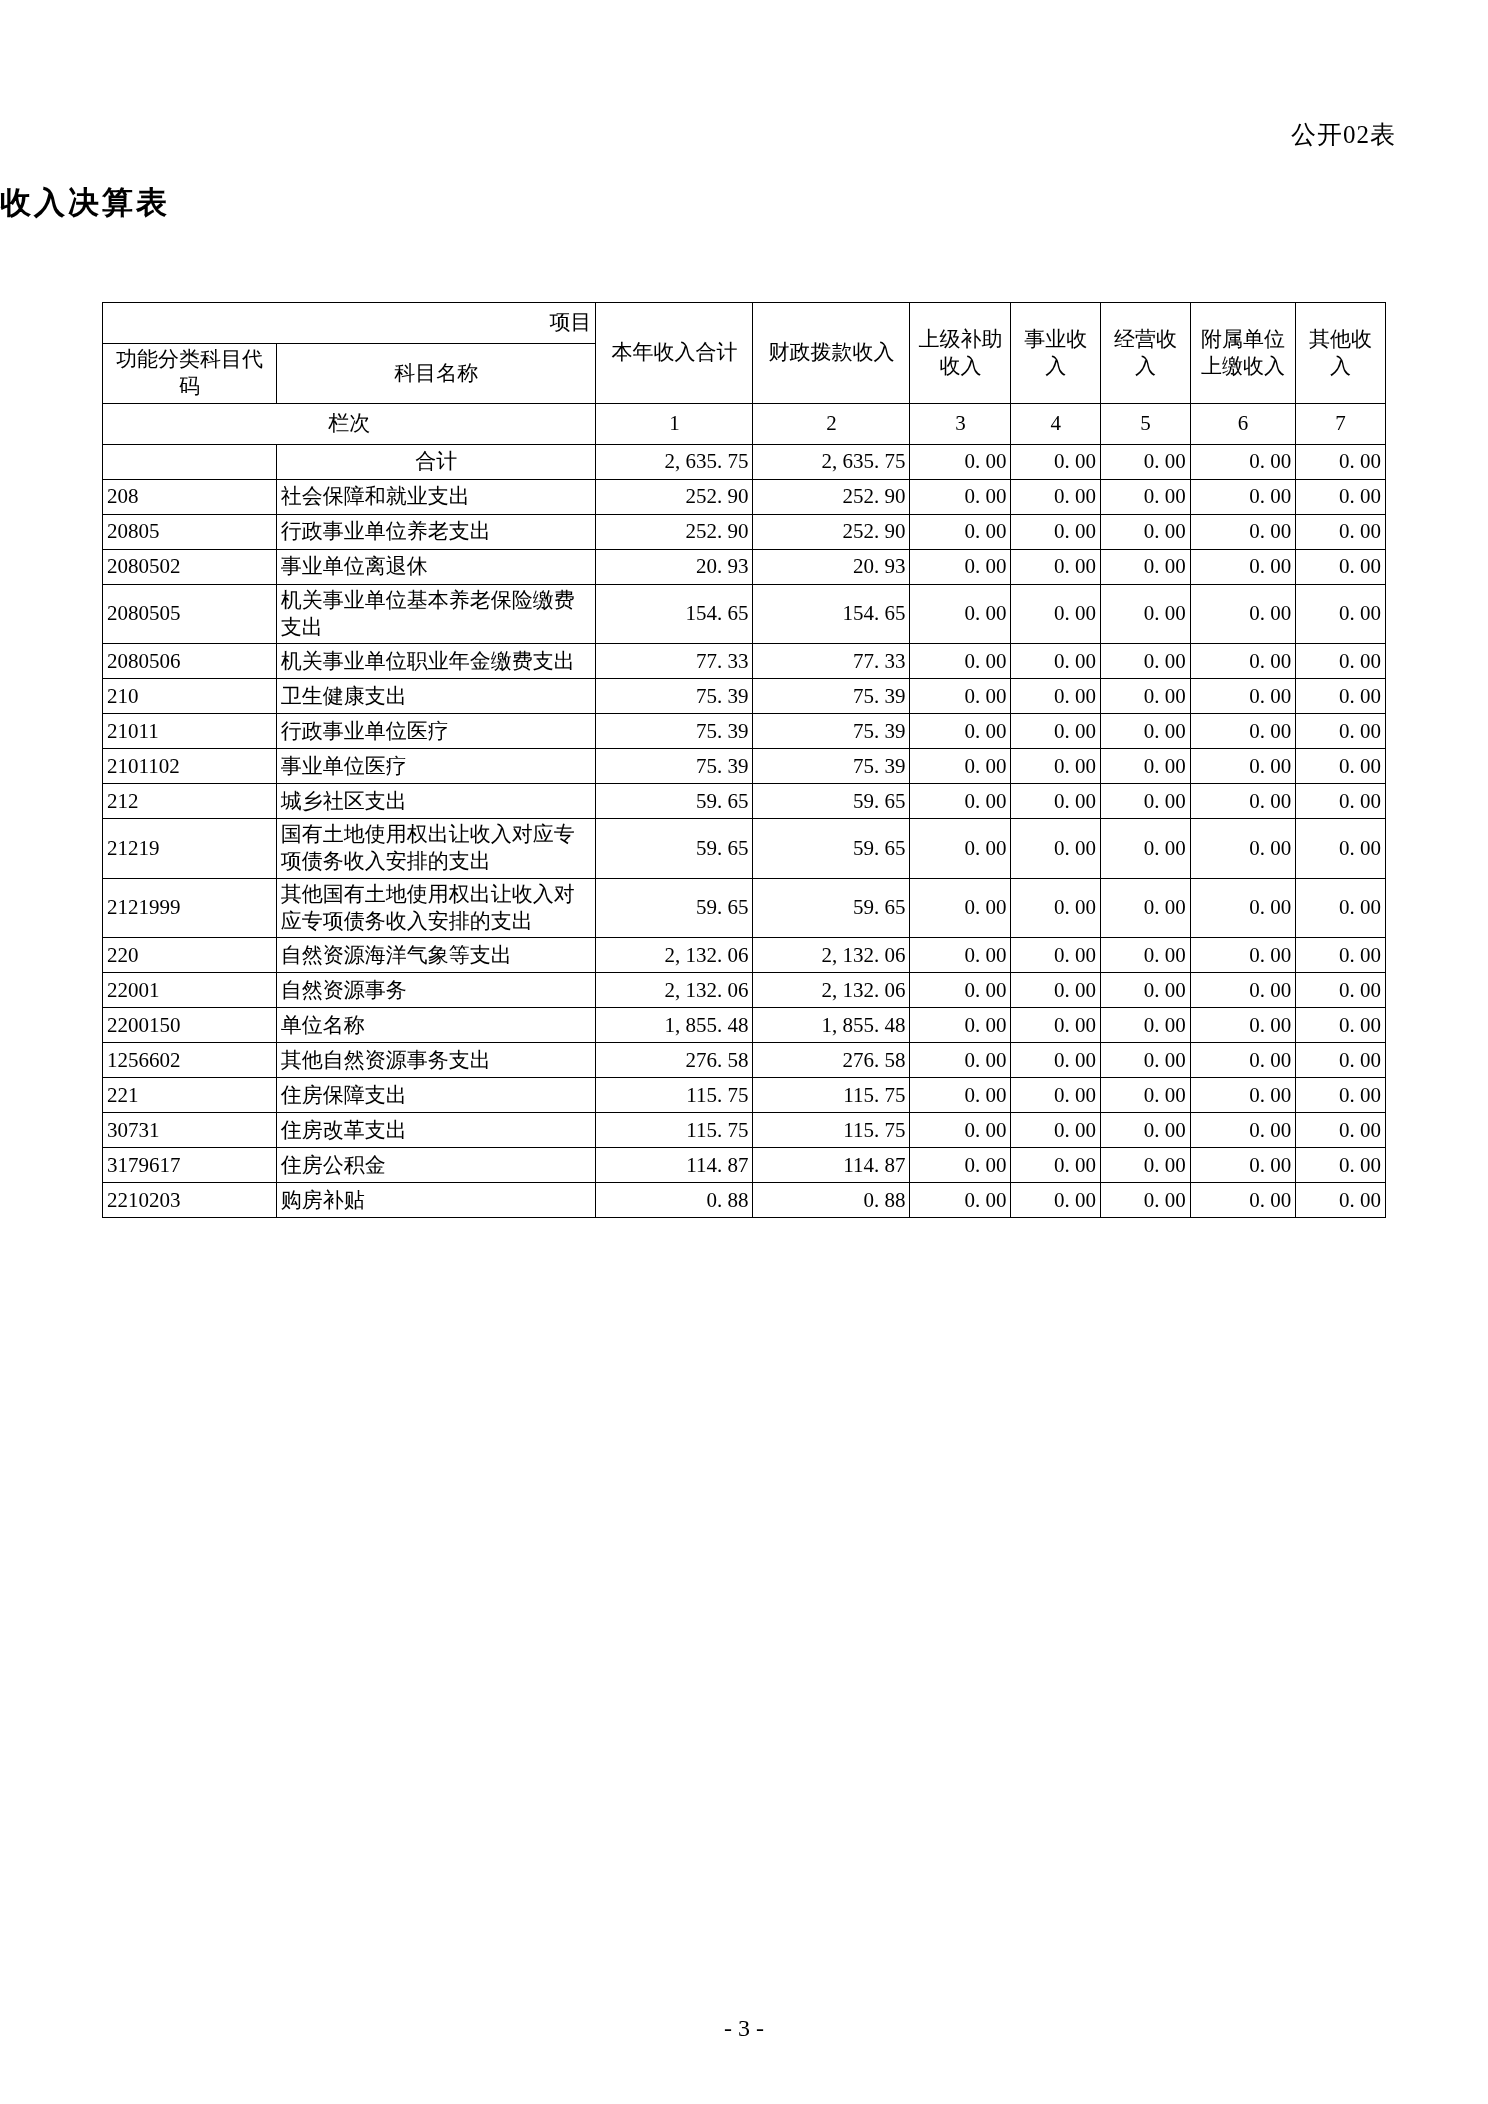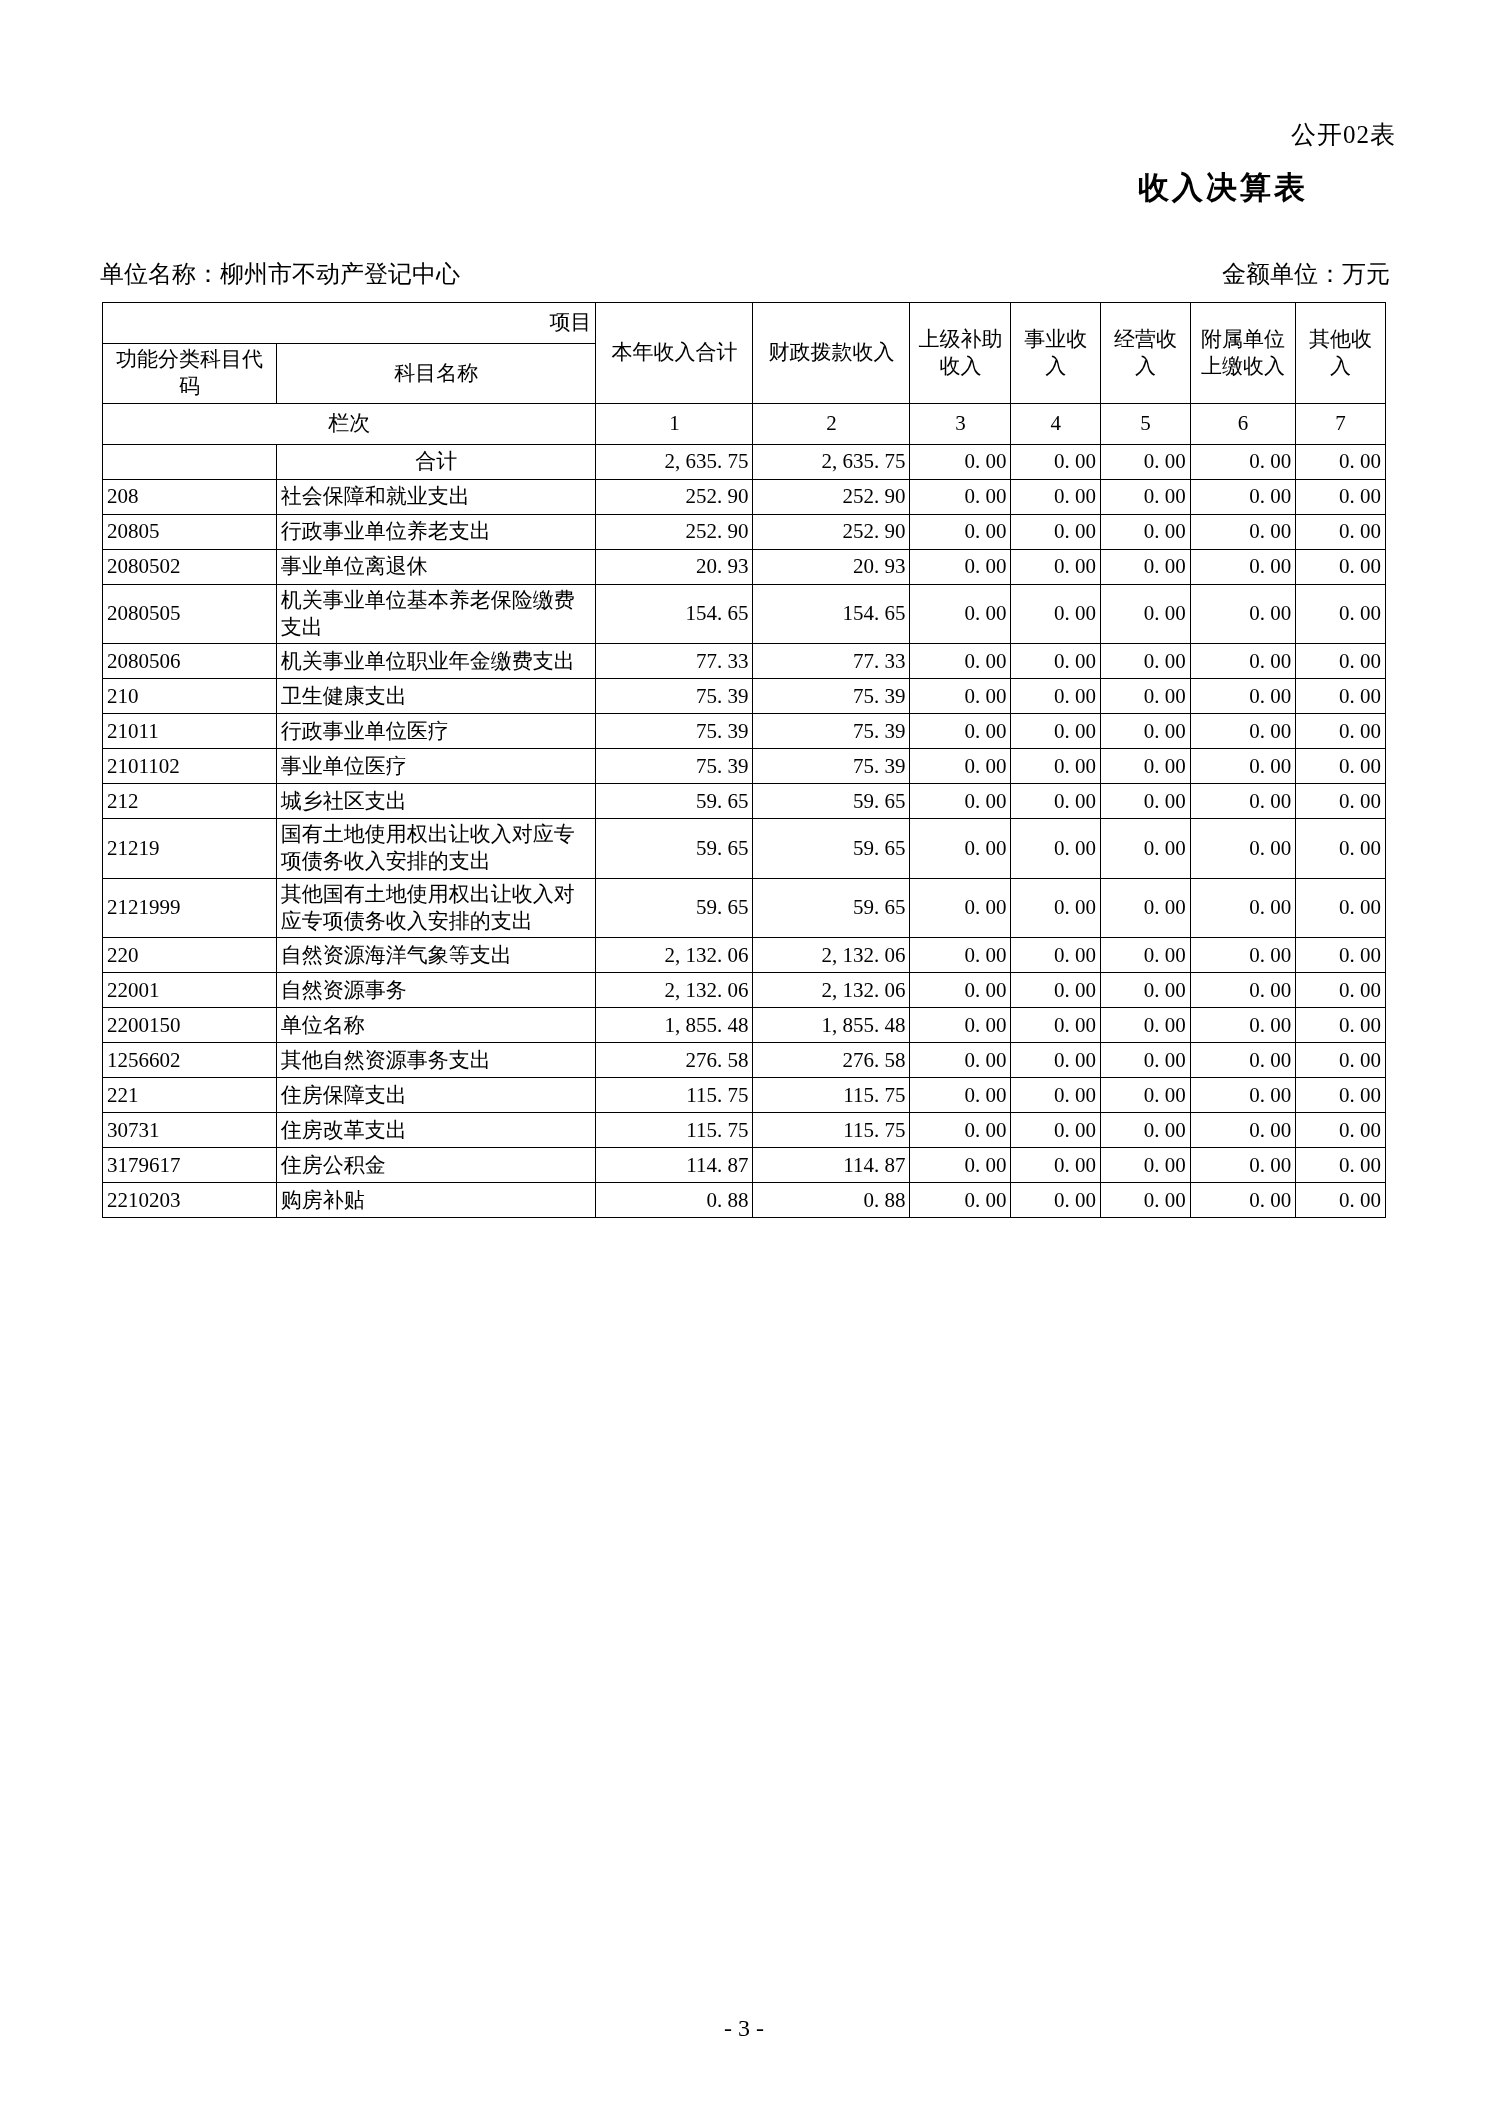--- a/index.html
+++ b/index.html
@@ -23,24 +23,24 @@
   }
   .form-code {
     position: absolute;
     top: 118px;
     right: 92px;
     font-size: 25px;
     letter-spacing: 1px;
   }
   .doc-title {
     position: absolute;
-    top: 167px;
+    top: 182px;
     left: 0;
     width: 1308px;
-    text-align: right;
+    text-align: left;
     font-size: 31px;
     font-weight: bold;
     letter-spacing: 3px;
   }
   .meta-row {
     position: absolute;
     top: 258px;
     left: 100px;
     width: 1290px;
     display: flex;
@@ -130,28 +130,20 @@
 </style>
 </head>
 <body>
 
 <div class="page">
 
   <div class="form-code">公开02表</div>
 
   <div class="doc-title">收入决算表</div>
 
-  <div class="meta-row">
-    <div class="unit-name">
-      <span class="meta-label">单位名称：</span><span class="meta-val">柳州市不动产登记中心</span>
-    </div>
-    <div class="amount-unit">
-      <span class="meta-label">金额单位：</span><span class="meta-val">万元</span>
-    </div>
-  </div>
 
   <table class="main">
     <colgroup>
       <col class="c-code">
         <col class="c-name">
         <col class="c-total">
         <col class="c-fin">
       <col class="c-sup">
         <col class="c-shiye">
         <col class="c-jy">

